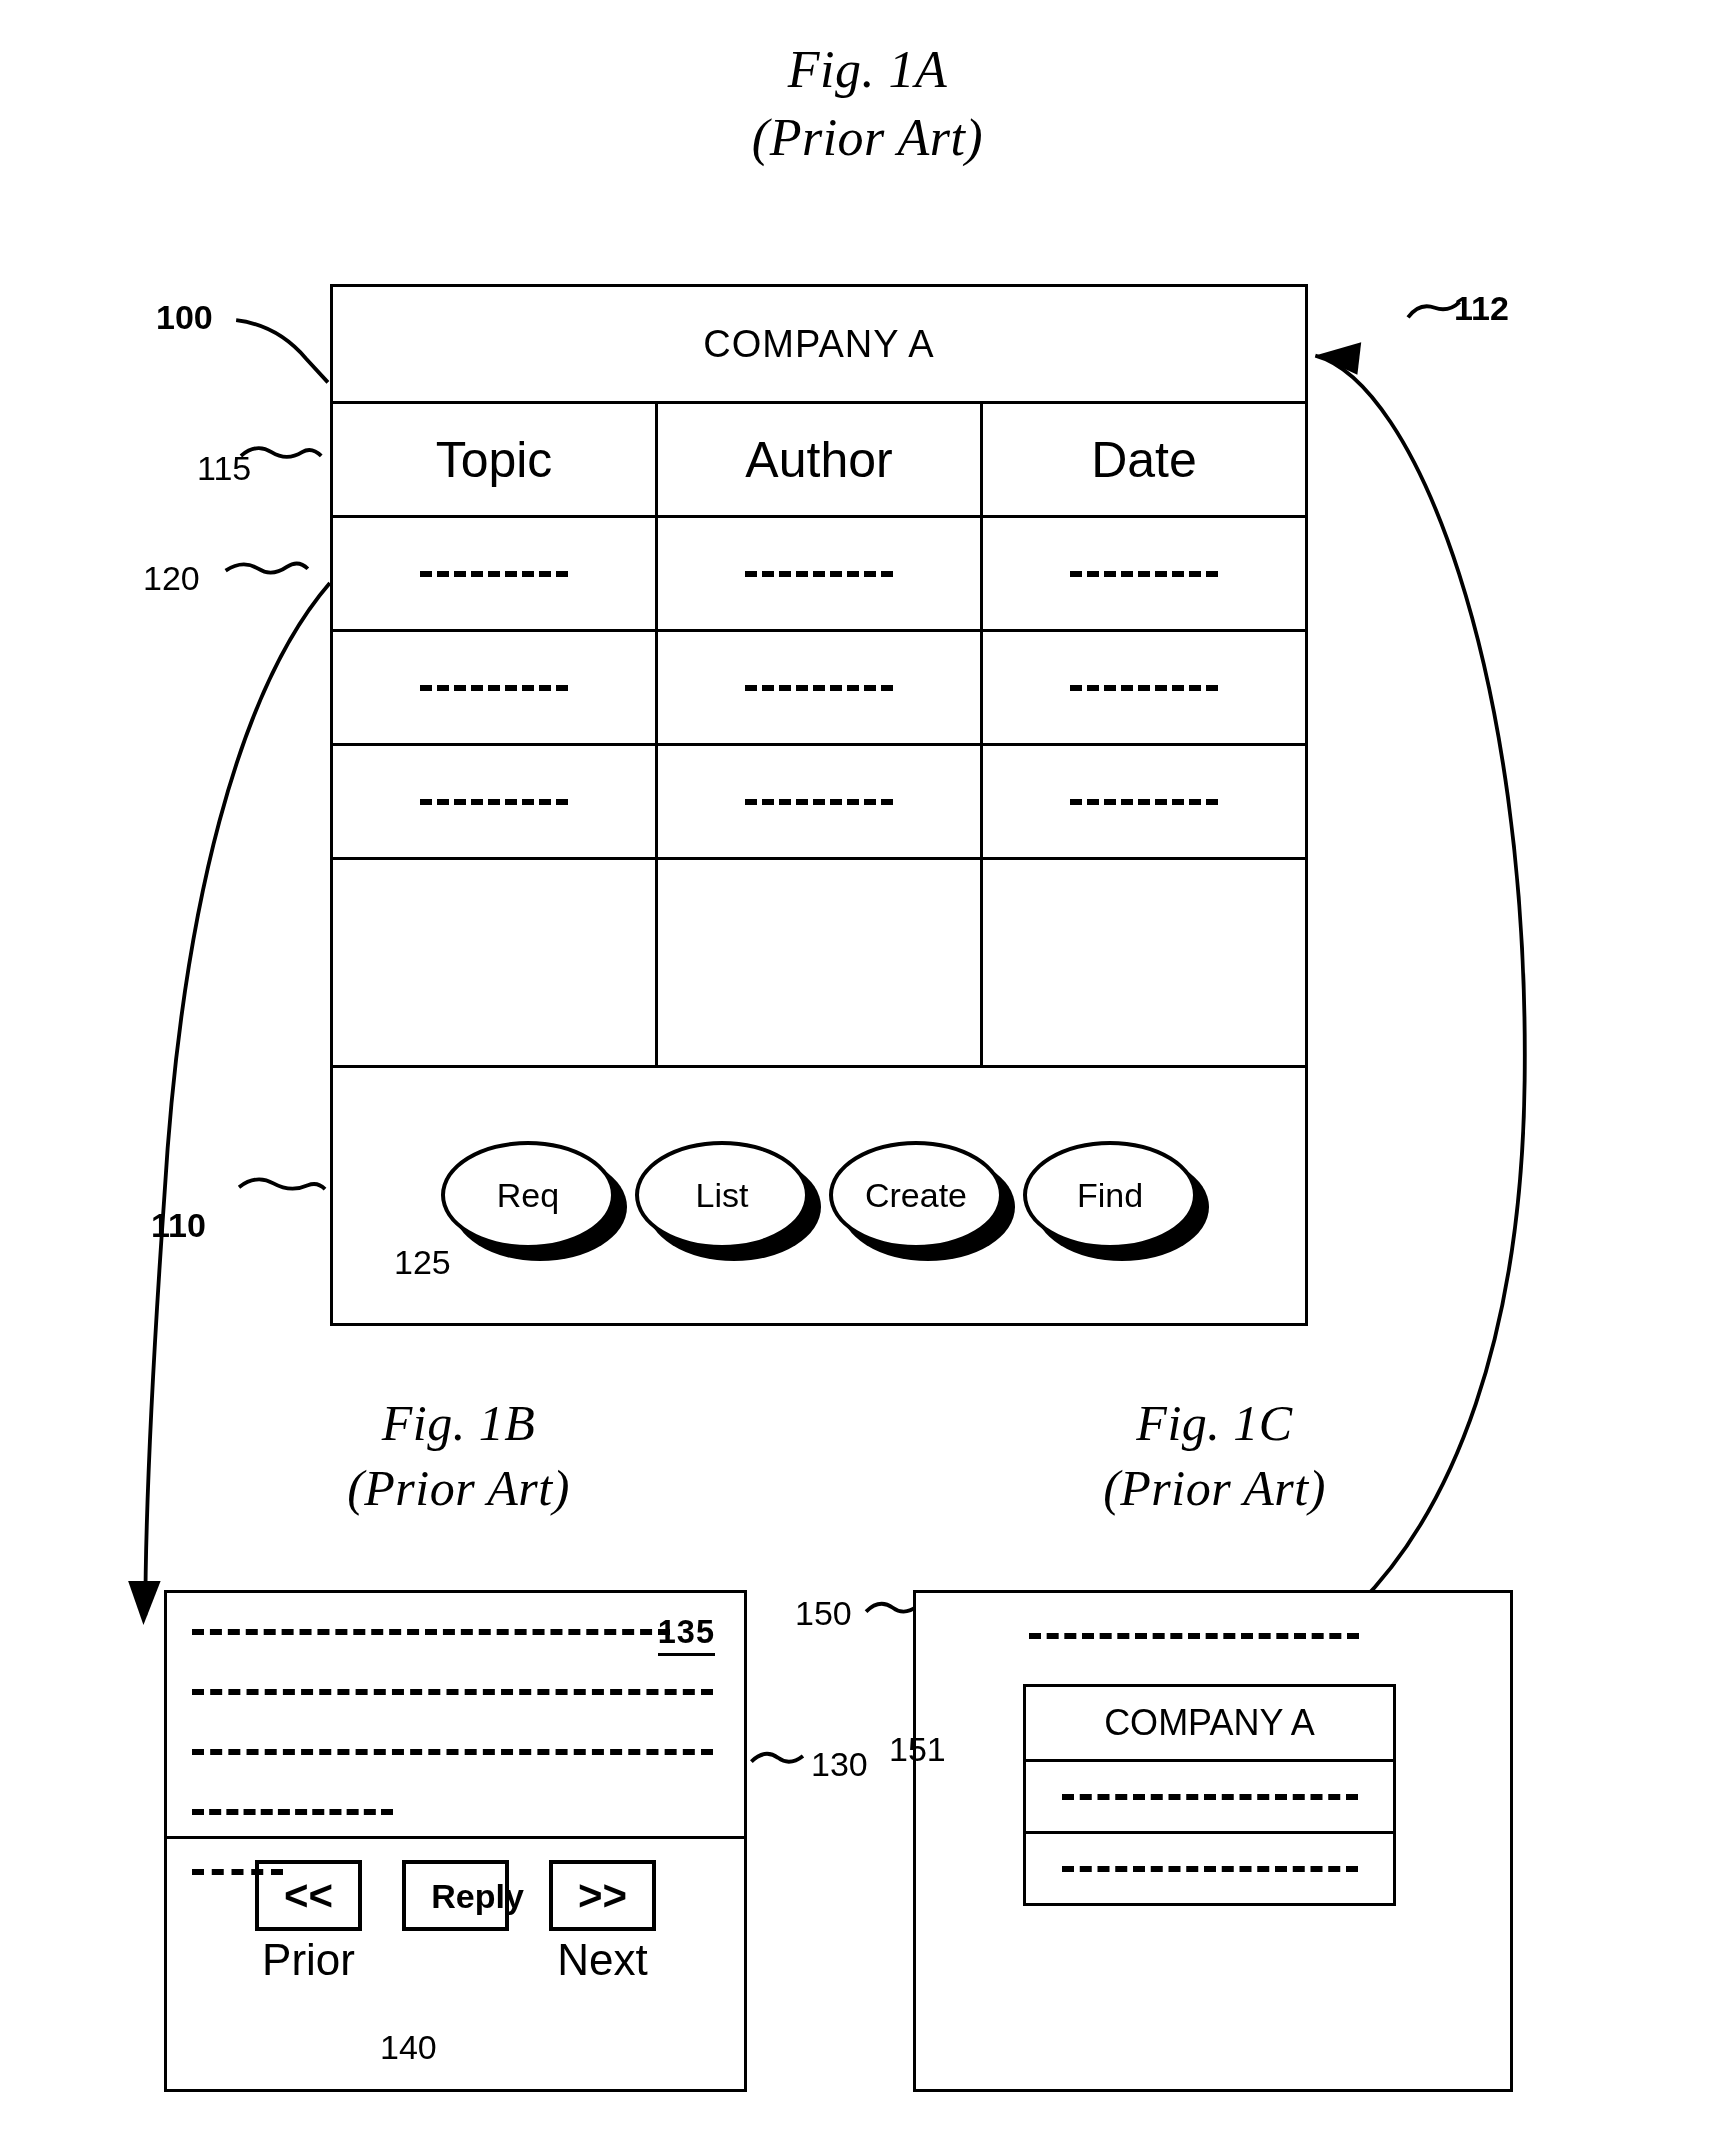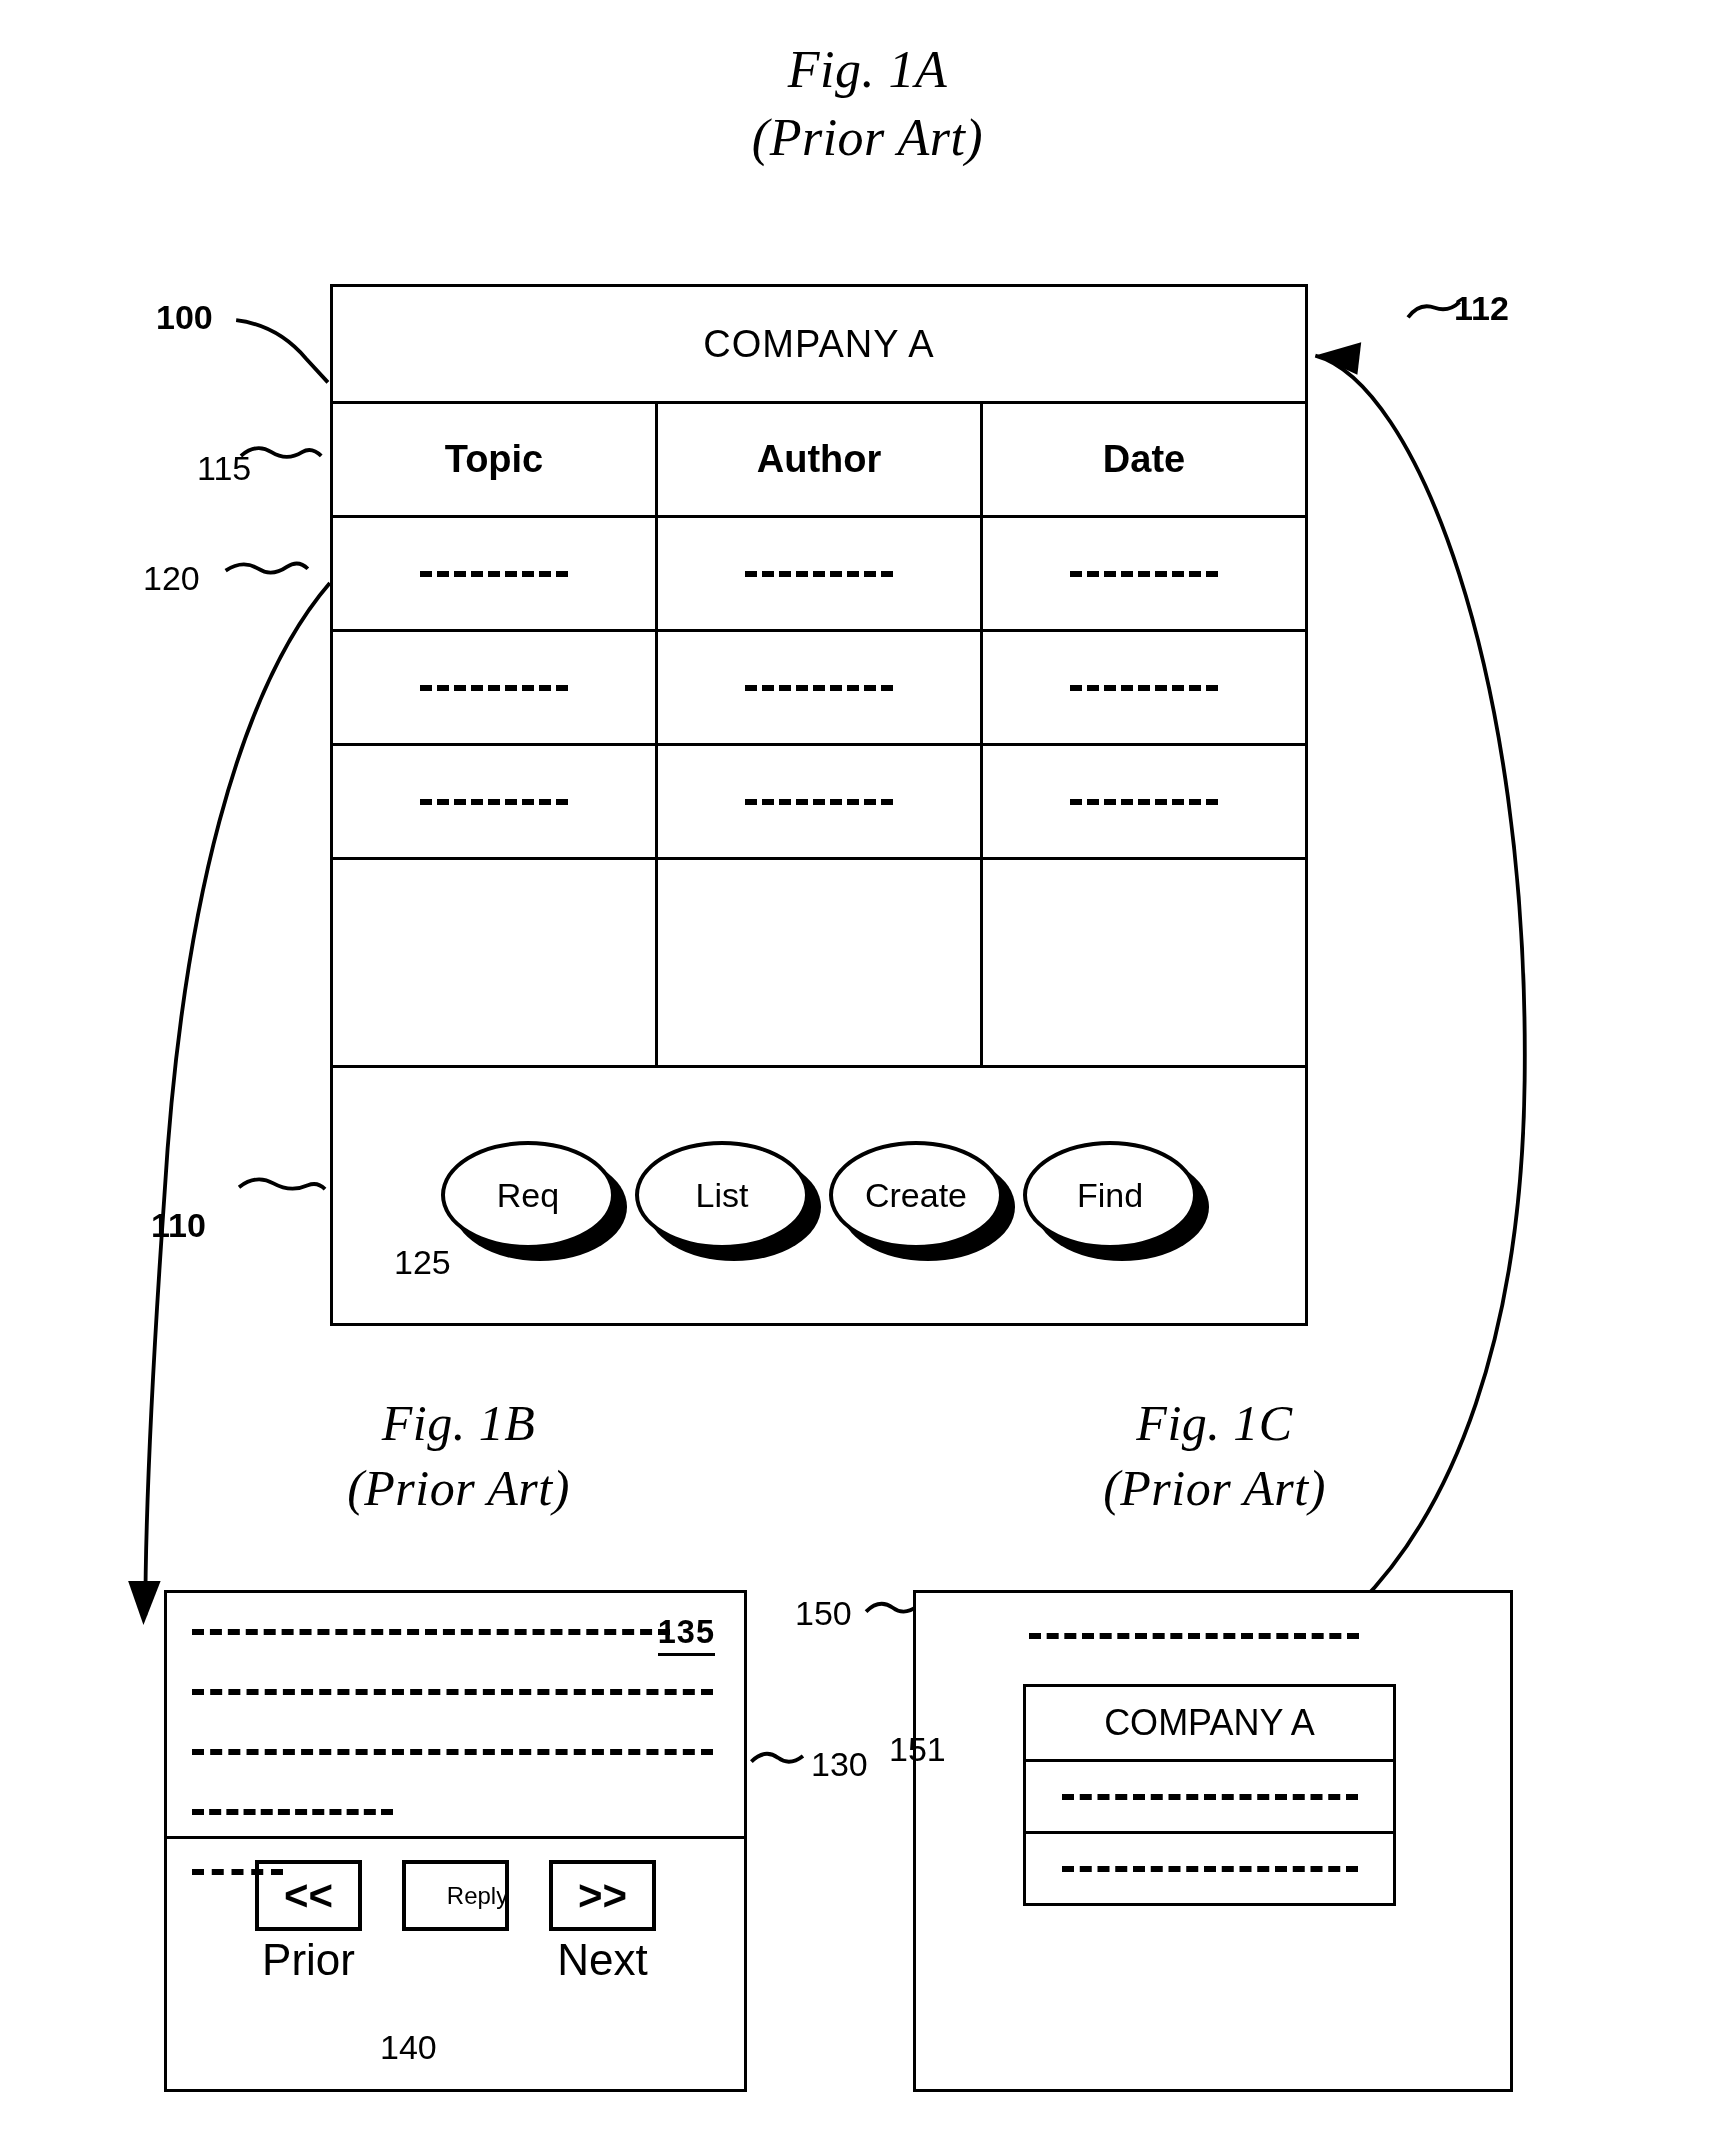--- a/index.html
+++ b/index.html
@@ -81,23 +81,22 @@
     display: flex;
     height: 114px;
     border-bottom: 3.8px solid #000;
     box-sizing: border-box;
   }
   #hdr-row .cell {
     flex: 1 1 0;
     display: flex;
     align-items: center;
     justify-content: center;
-    font-size: 38px;
-    box-sizing: border-box;
-    font-weight: bold;
+    font-size: 50px;
+    box-sizing: border-box;
   }
   #hdr-row .cell + .cell { border-left: 3.8px solid #000; }
 
   .data-row {
     display: flex;
     height: 114px;
     border-bottom: 3.8px solid #000;
     box-sizing: border-box;
   }
   .data-row .cell {
@@ -213,21 +212,21 @@
     border: 4.8px solid #000;
     box-sizing: border-box;
     background: #fff;
     display: flex;
     align-items: center;
     justify-content: center;
     font-size: 42px;
     font-weight: bold;
     line-height: 1;
   }
-  .sq-btn.reply { font-size: 24px; font-weight: normal; padding-left: 44px; }
+  .sq-btn.reply { font-size: 34px; font-weight: bold; padding-left: 44px; }
   .sq-btn-label {
     margin-top: 3.8px;
     font-size: 44px;
   }
 
   
   #win-1c {
     position: absolute;
     left: 913px;
     top: 1590px;

